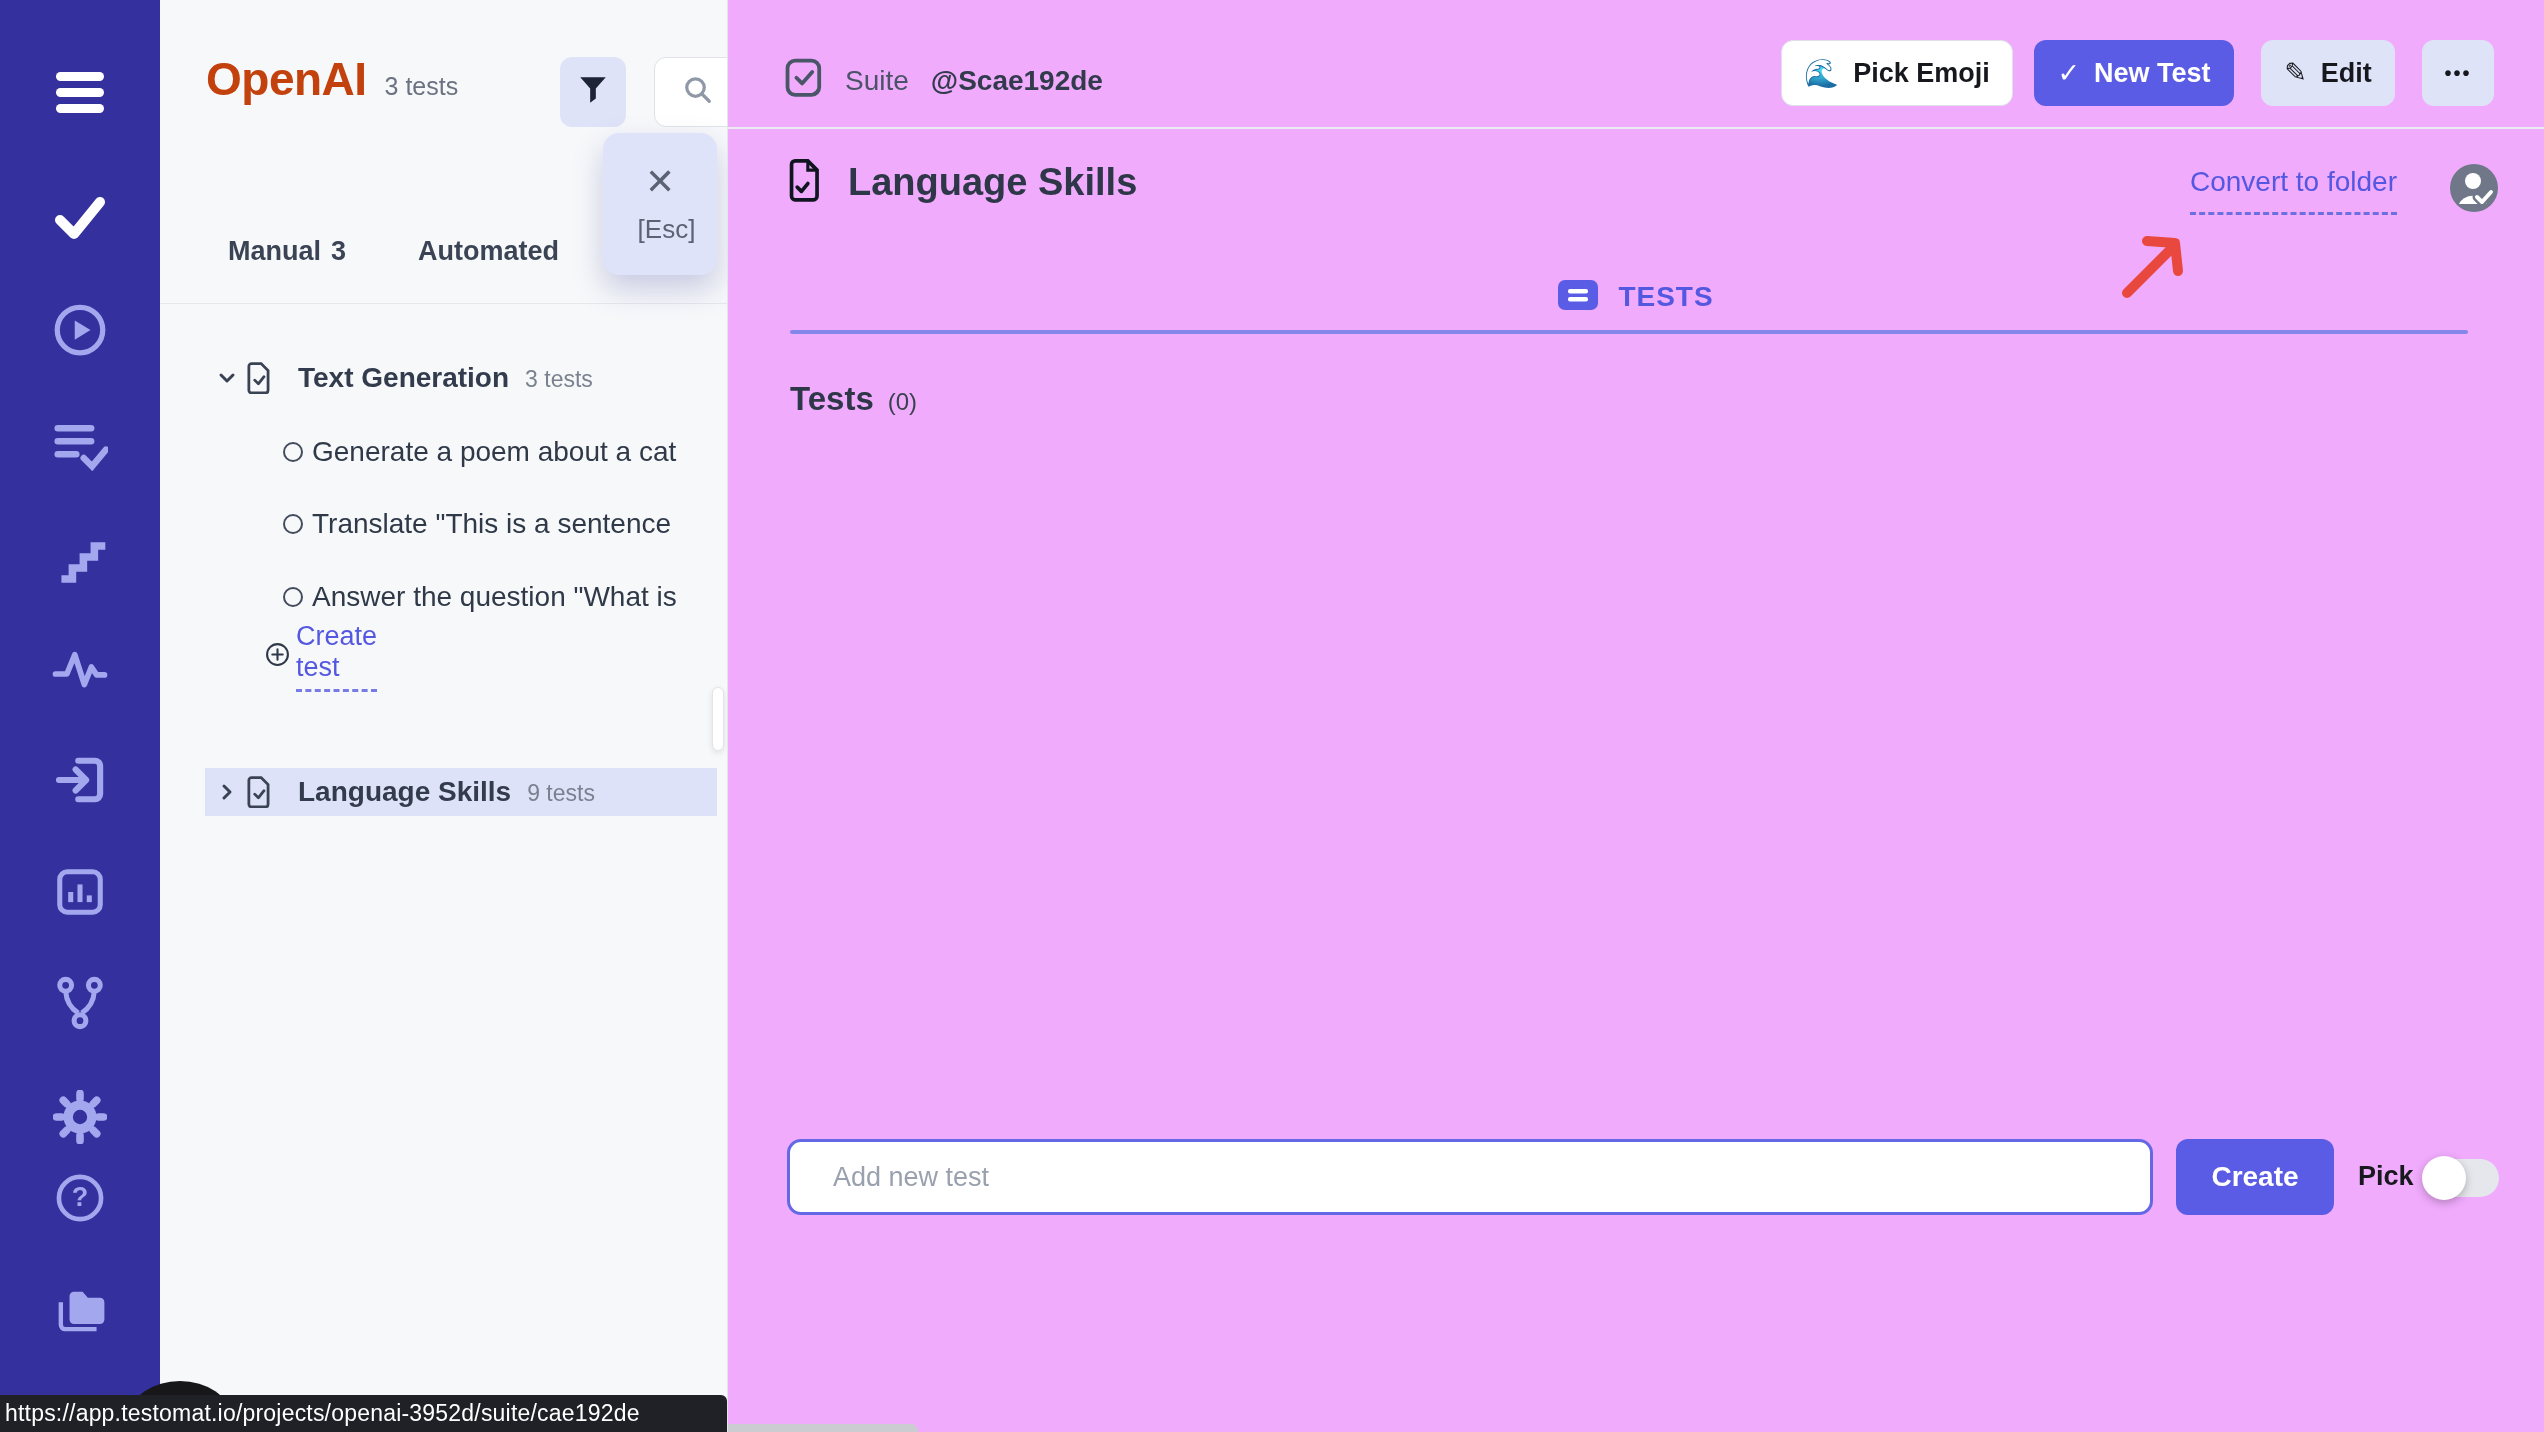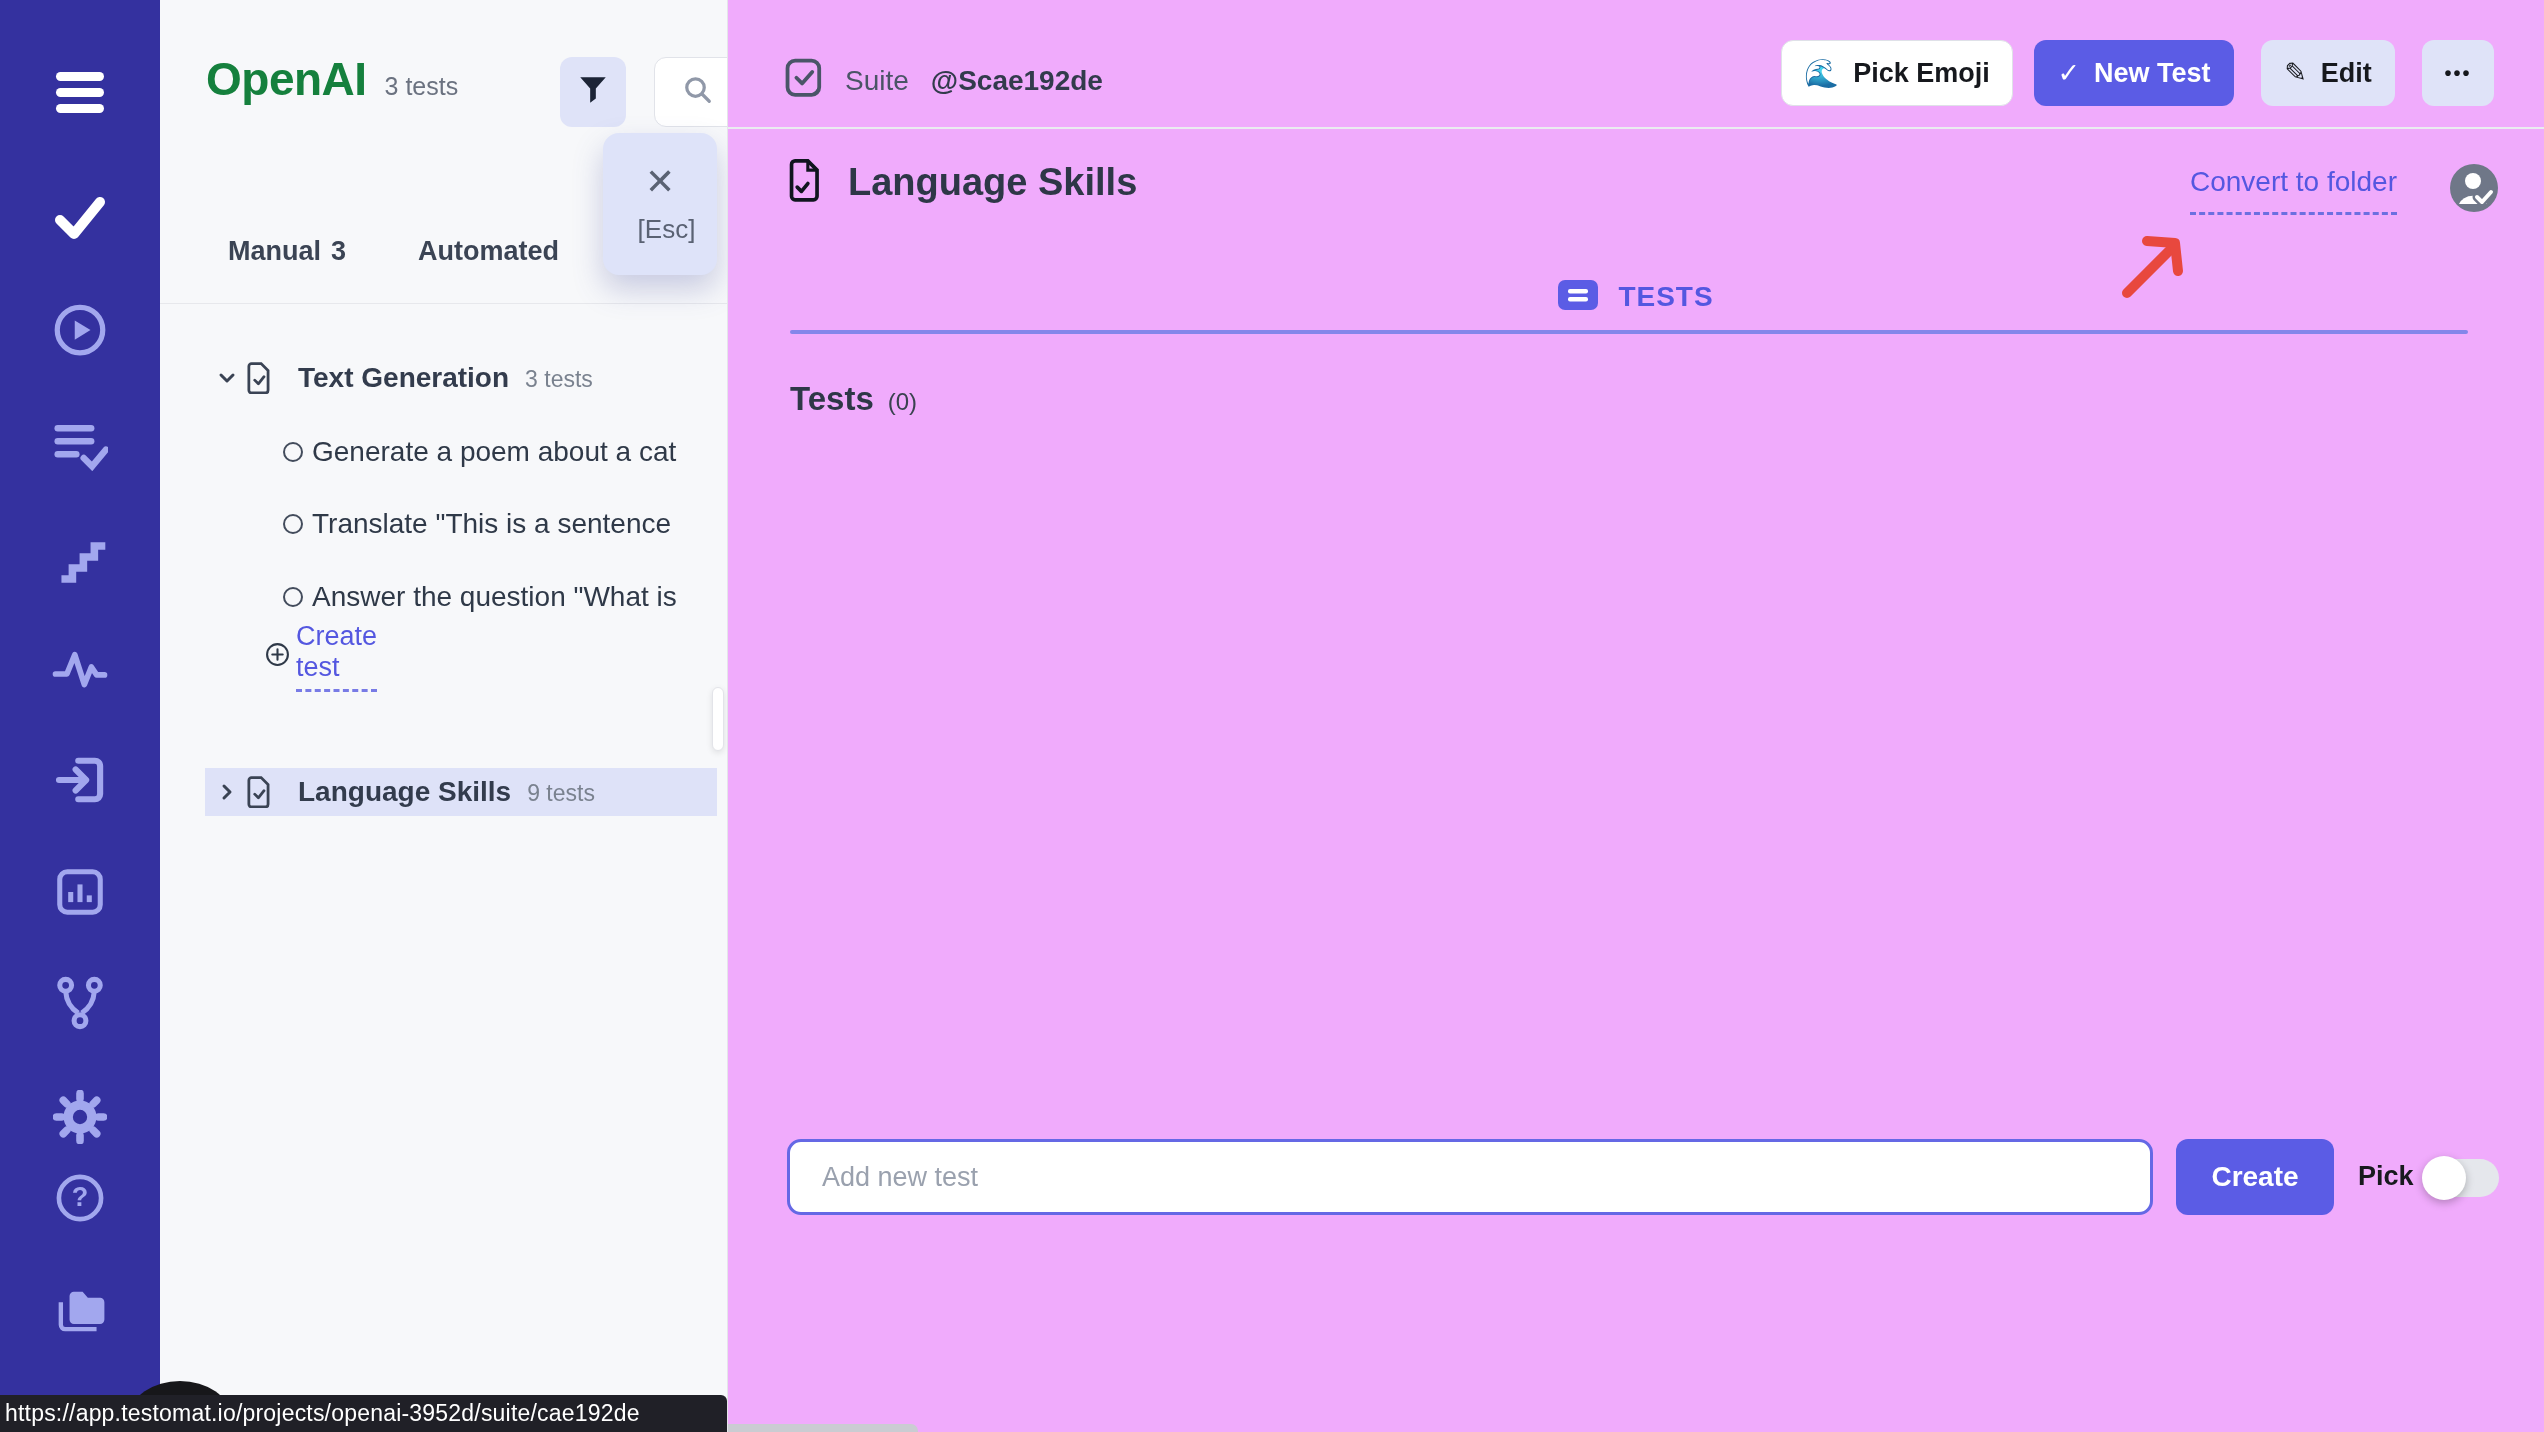--- a/index.html
+++ b/index.html
@@ -8,21 +8,21 @@
   #screen { position:relative; width:2544px; height:1432px; overflow:hidden; background:#fff; }
 
   
   #rail { position:absolute; left:0; top:0; width:160px; height:100%; background:#34319f; z-index:6; }
   .rail-item { position:absolute; left:50px; width:60px; height:60px; display:flex; align-items:center; justify-content:center; cursor:pointer; }
   .rail-item svg { display:block; }
 
   
   #panel { position:absolute; left:160px; top:0; width:568px; height:100%; background:#f7f8fa; border-right:1px solid #e4e5e9; overflow:hidden; z-index:3; }
   .brand { position:absolute; left:46px; top:52px; display:flex; align-items:baseline; gap:18px; }
-  .brand-title { font-size:46px; font-weight:bold; color:#15803d; letter-spacing:-0.5px; }
+  .brand-title { font-size:46px; font-weight:bold; color:#c2410c; letter-spacing:-0.5px; }
   .brand-count { font-size:25px; color:#6b7280; }
   .filter-btn { position:absolute; left:400px; top:57px; width:66px; height:70px; background:#dfe3f8; border-radius:12px; display:flex; align-items:center; justify-content:center; cursor:pointer; }
   .search-box { position:absolute; left:494px; top:57px; width:220px; height:70px; background:#fff; border:1px solid #e1e3e9; border-radius:12px; display:flex; align-items:center; padding-left:28px; }
   .esc-pop { position:absolute; left:443px; top:133px; width:114px; height:142px; background:#dee3f9; border-radius:16px; box-shadow:0 14px 30px rgba(80,86,160,.28); z-index:4; display:flex; flex-direction:column; align-items:center; justify-content:center; gap:14px; }
   .esc-x { font-size:36px; color:#5a6273; line-height:1; cursor:pointer; }
   .esc-label { font-size:26px; color:#5a6273;margin-left:13px; }
   .tabs { position:absolute; left:0; top:218px; width:100%; height:86px; border-bottom:1px solid #e7e8ec; }
   .tab { position:absolute; top:18px; font-size:27px; font-weight:bold; color:#3b4454; cursor:pointer; }
   .tab .cnt { font-weight:bold; margin-left:10px; }
   
@@ -56,21 +56,21 @@
   .page-title { font-size:38px; font-weight:bold; color:#2e3747; }
   .convert-link { position:absolute; left:1462px; top:166px; font-size:28px; color:#5457e0; border-bottom:3px dashed #6c6fe0; padding-bottom:14px; cursor:pointer; }
   .avatar { position:absolute; left:1722px; top:164px; width:48px; height:48px; border-radius:50%; background:#6f7788; display:flex; align-items:center; justify-content:center; cursor:pointer; }
   .red-arrow { position:absolute; left:1385px; top:215px; }
   .tests-tab { position:absolute; left:0; top:280px; width:100%; display:flex; align-items:center; justify-content:center; gap:20px; cursor:pointer; }
   .tests-tab-label { font-size:28px; font-weight:bold; color:#5457e0; letter-spacing:1px; }
   .tests-underline { position:absolute; left:62px; top:330px; width:1678px; height:4px; background:#8486ea; border-radius:2px; }
   .tests-heading { position:absolute; left:62px; top:380px; display:flex; align-items:baseline; gap:14px; }
   .tests-heading-main { font-size:33px; font-weight:bold; color:#2e3747; }
   .tests-heading-count { font-size:24px; color:#39424f; }
-  .add-test { position:absolute; left:59px; top:1139px; width:1366px; height:76px; border:3px solid #6568e5; border-radius:14px; padding-left:32px; font-size:27px; color:#3c4555; outline:none; font-family:inherit; background:#fff; }
+  .add-test { position:absolute; left:59px; top:1139px; width:1366px; height:76px; border:3px solid #6568e5; border-radius:14px; padding-left:43px; font-size:27px; color:#3c4555; outline:none; font-family:inherit; background:#fff; }
   .add-test::placeholder { color:#9aa1ae; opacity:1; }
   .btn-create { position:absolute; left:1448px; top:1139px; width:158px; height:76px; background:#5b5ce5; border-radius:12px; color:#fff; font-size:28px; font-weight:bold; display:flex; align-items:center; justify-content:center; cursor:pointer; }
   .bulk-label { position:absolute; left:1630px; top:1161px; font-size:27px; font-weight:bold; color:#17191e; }
   .toggle { position:absolute; left:1697px; top:1159px; width:74px; height:38px; background:#e5e7ec; border-radius:19px; cursor:pointer; }
   .toggle-knob { position:absolute; left:-3px; top:-3px; width:44px; height:44px; background:#fff; border-radius:50%; box-shadow:0 3px 8px rgba(0,0,0,.25); }
 
   
   .peek-circle { position:absolute; left:130px; top:1381px; width:100px; height:70px; background:#17171a; border-radius:50%; z-index:8; }
   .peek-pill { position:absolute; left:700px; top:1424px; width:218px; height:14px; background:#caccd2; border-radius:7px; z-index:2; }
   #statusbar { position:absolute; left:0; top:1395px; width:727px; height:37px; background:#202027; border-radius:0 6px 0 0; color:#fff; font-size:23px; display:flex; align-items:center; padding-left:5px; z-index:10; white-space:nowrap; letter-spacing:0.2px; }

